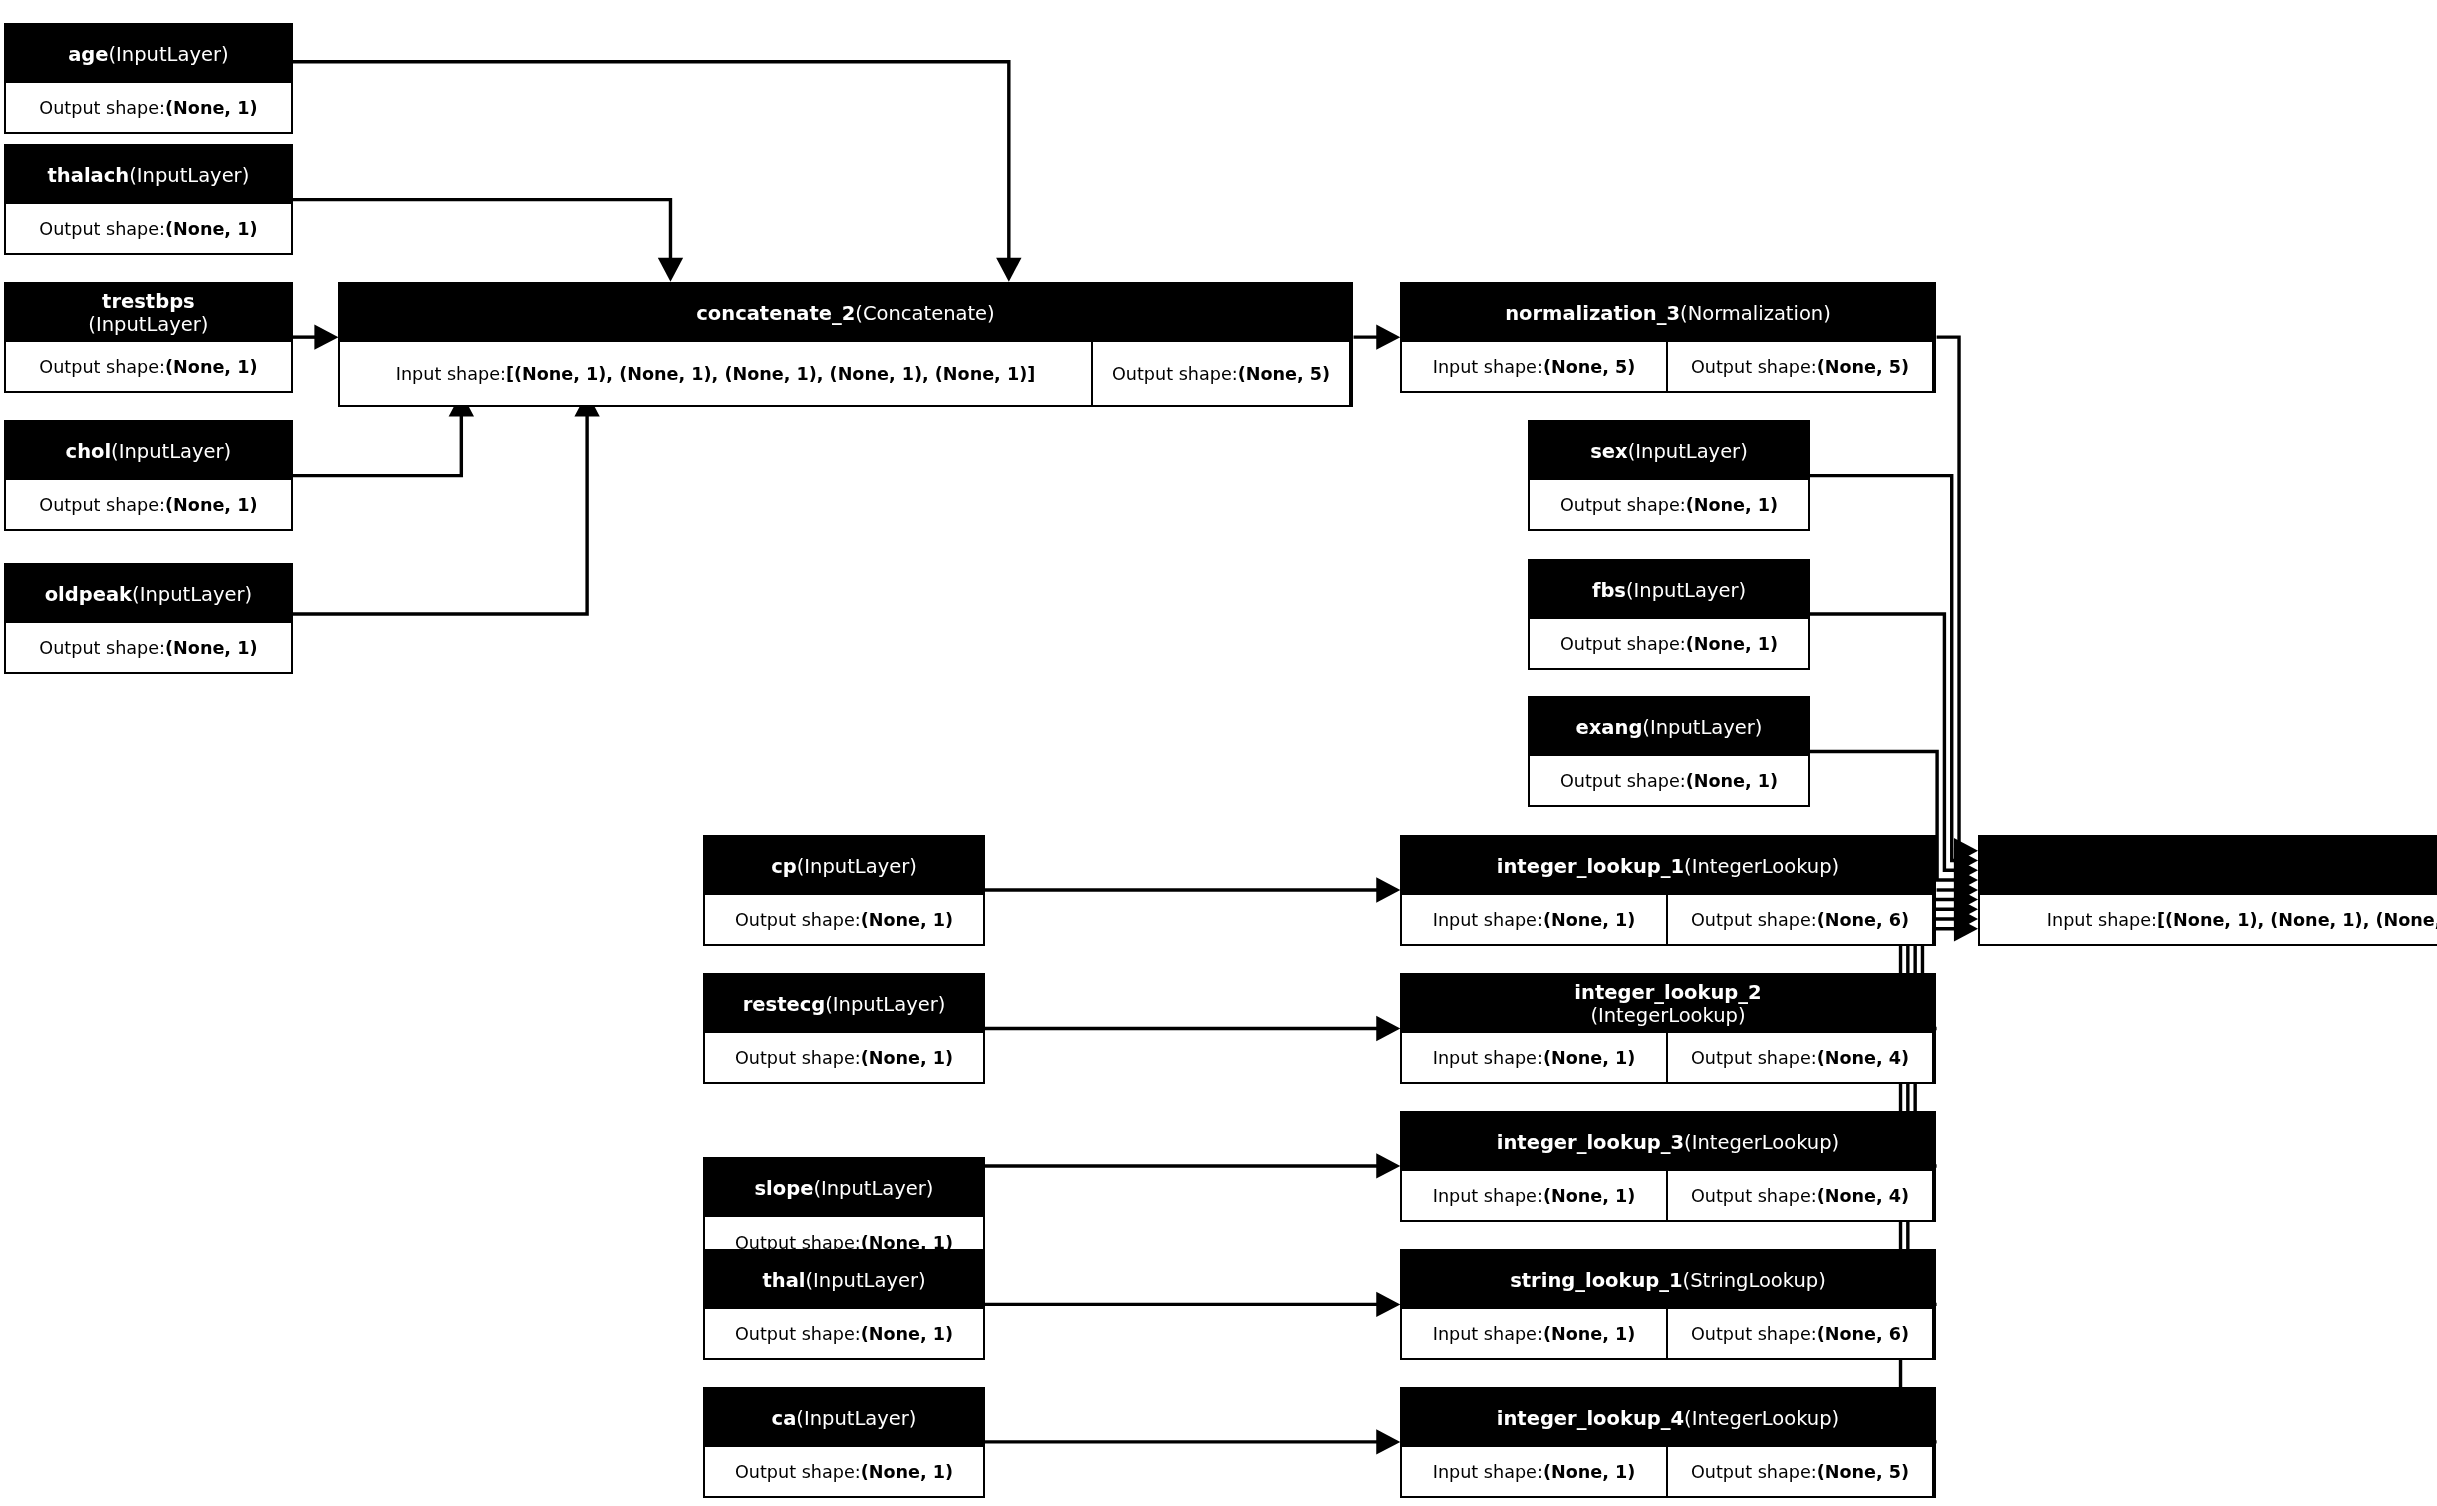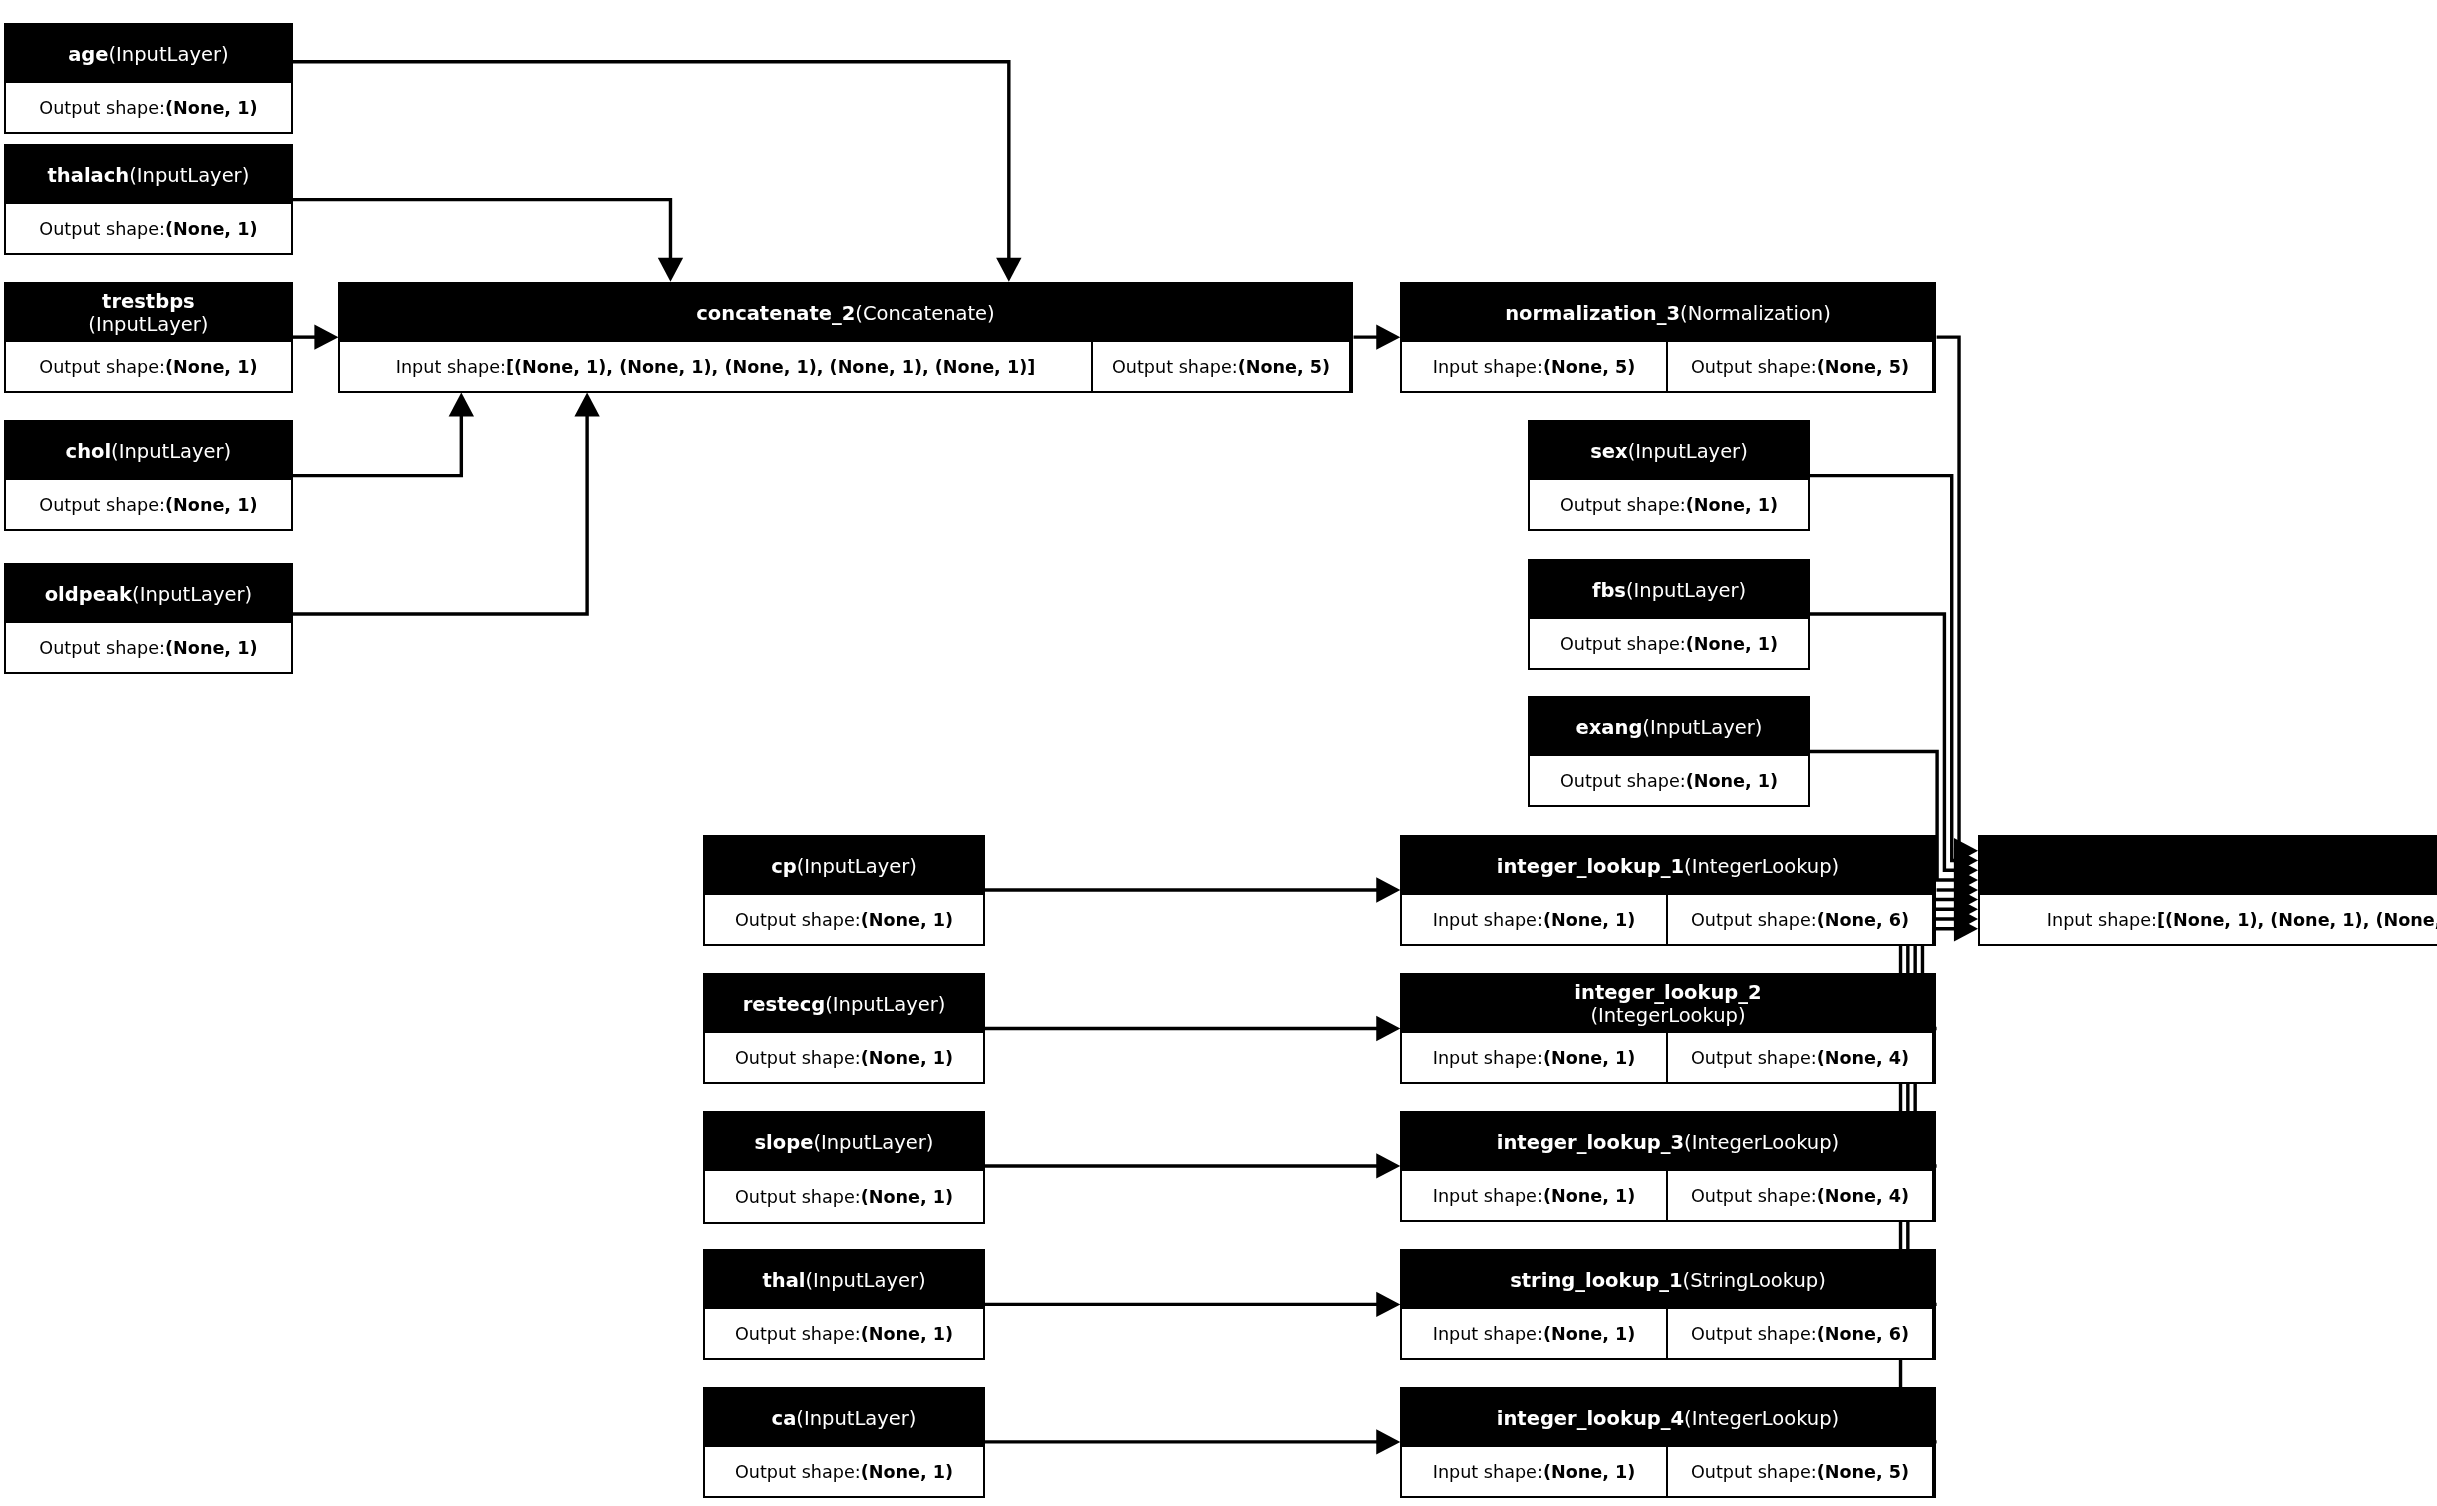--- a/index.html
+++ b/index.html
@@ -202,21 +202,21 @@
         <span class="nm">oldpeak</span>
         <span class="ty">(InputLayer)</span>
       </div>
       <div class="shape-row">
         <div class="shape-cell">
           <span class="lbl">Output shape:</span>
           <span class="val">(None, 1)</span>
         </div>
       </div>
     </div>
-    <div class="node" style="left: 338px; top: 282px; width: 1015px; height: 111px;">
+    <div class="node" style="left: 338px; top: 282px; width: 1015px; height: 125px;">
       <div class="node-title" style="height: 58px;">
         <span class="nm">concatenate_2</span>
         <span class="ty">(Concatenate)</span>
       </div>
       <div class="shape-row">
         <div class="shape-cell" style="flex: 0 0 751px;">
           <span class="lbl">Input shape:</span>
           <span class="val">[(None, 1), (None, 1), (None, 1), (None, 1), (None, 1)]</span>
         </div>
         <div class="shape-cell" style="flex: 0 0 256px;">
@@ -294,21 +294,21 @@
         <span class="nm">restecg</span>
         <span class="ty">(InputLayer)</span>
       </div>
       <div class="shape-row">
         <div class="shape-cell">
           <span class="lbl">Output shape:</span>
           <span class="val">(None, 1)</span>
         </div>
       </div>
     </div>
-    <div class="node" style="left: 703px; top: 1111px; width: 282px; height: 113px;">
+    <div class="node" style="left: 703px; top: 1157px; width: 282px; height: 113px;">
       <div class="node-title" style="height: 58px;">
         <span class="nm">slope</span>
         <span class="ty">(InputLayer)</span>
       </div>
       <div class="shape-row">
         <div class="shape-cell">
           <span class="lbl">Output shape:</span>
           <span class="val">(None, 1)</span>
         </div>
       </div>

